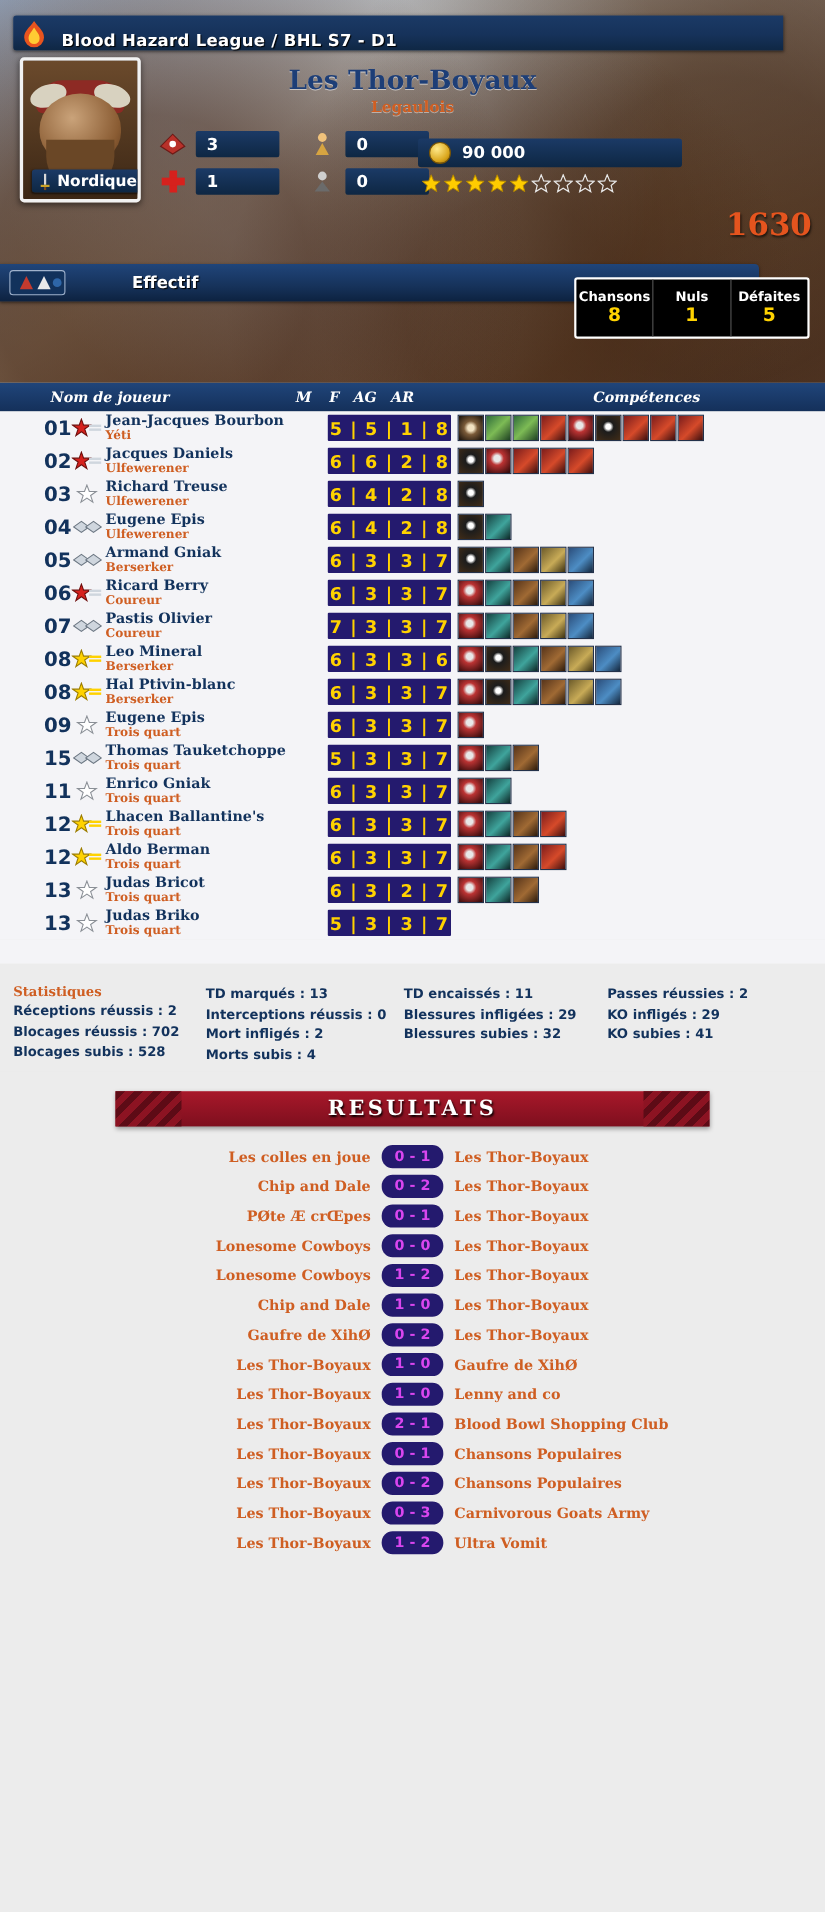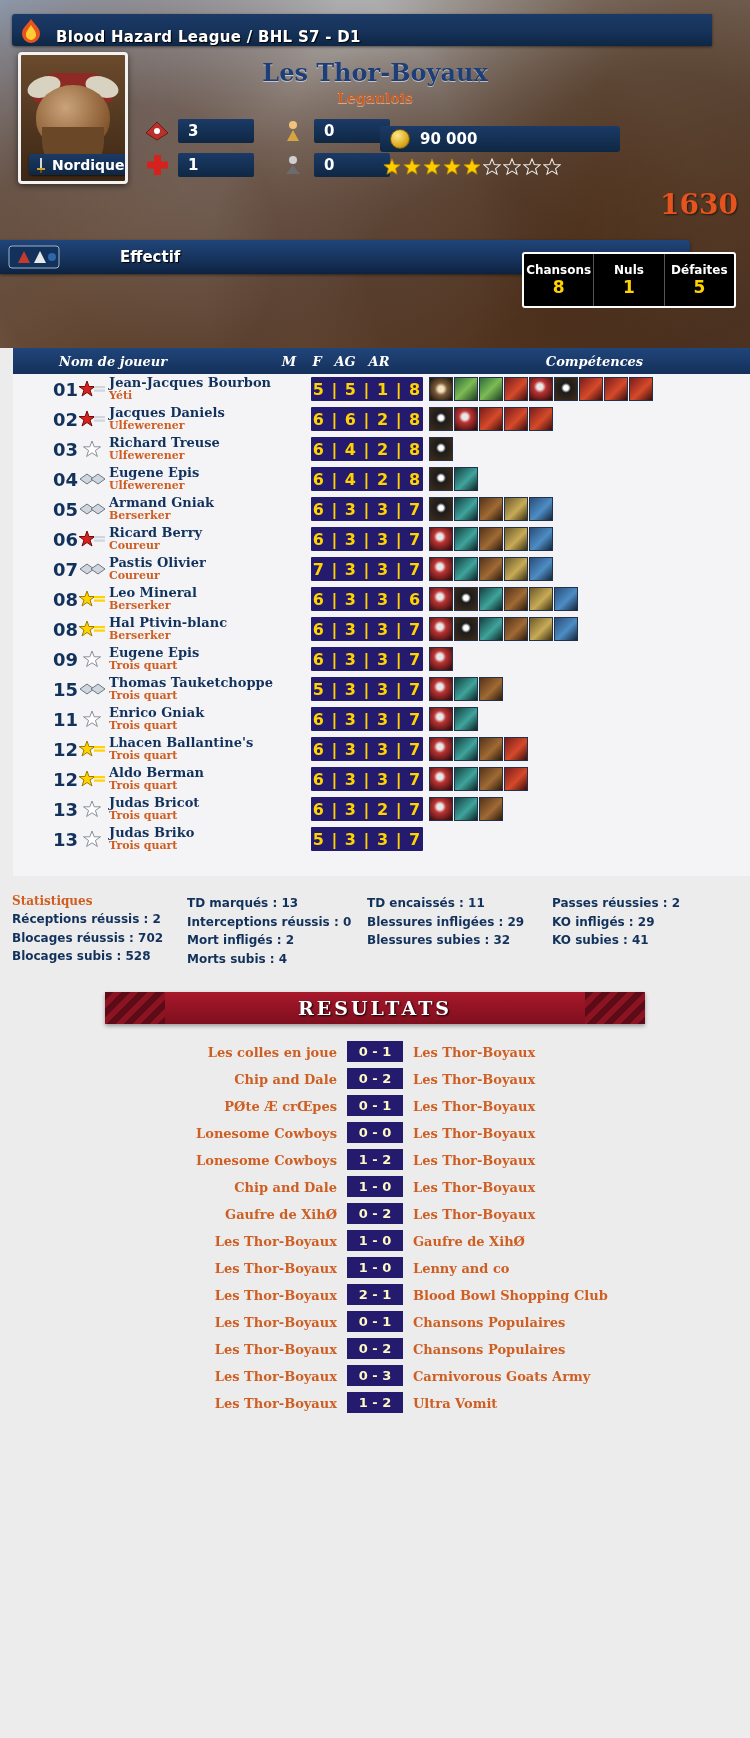--- a/index.html
+++ b/index.html
@@ -165,21 +165,21 @@
     position:absolute; right:14px; top:252px; width:214px; height:56px;
     background:#000; border:2px solid #fff; border-radius:3px;
     display:flex;
   }
   .record .cell { flex:1; display:flex; flex-direction:column; align-items:center; justify-content:center; }
   .record .cell + .cell { border-left:1px solid #555; }
   .record .h { color:#fff; font-size:12px; font-weight:bold; font-family:"DejaVu Sans",sans-serif; }
   .record .v { color:#ffd200; font-size:17px; font-weight:bold; font-family:"DejaVu Sans",sans-serif; }
 
   
-  .roster { position:relative; background:rgba(255,255,255,0.0);padding-left:13px; }
+  .roster { position:relative; background:rgba(255,255,255,0.0); }
   .roster-head {
     height:26px; background: linear-gradient(180deg,#20457a 0%,#14305a 100%);
     display:flex; align-items:center; color:#fff; font-style:italic; font-weight:bold;
     font-size:13px; font-family:"DejaVu Serif",serif;
   }
   .col-name { width:262px; padding-left:46px; }
   .col-m, .col-f, .col-ag, .col-ar { width:28px; text-align:center; }
   .col-ar { width:40px; }
   .col-skills { flex:1; text-align:center; padding-left:40px; }
 
@@ -250,23 +250,23 @@
     color:#fff; font-weight:bold; font-size:19px; letter-spacing:3px;
     font-family:"DejaVu Serif",serif; text-shadow:1px 1px 2px #000;
   }
 
   .results { padding-bottom:24px; }
   .rrow { display:flex; align-items:center; justify-content:center; height:27px; }
   .rrow .home { width:230px; text-align:right; padding-right:10px; }
   .rrow .away { width:230px; text-align:left; padding-left:10px; }
   .rrow .tn { color:#cf5e22; font-weight:bold; font-size:13px; font-family:"DejaVu Serif",serif; }
   .rrow .score {
-    width:56px; height:21px; background:#241a6e; color:#fef9c3;
+    width:56px; height:21px; background:#241a6e; color:#d946ef;
     font-weight:bold; font-size:13px; display:flex; align-items:center; justify-content:center;
-    font-family:"DejaVu Sans",sans-serif; border-radius:0;
+    font-family:"DejaVu Sans",sans-serif; border-radius:10px;
   }
 </style>
 </head>
 <body>
 
 <div class="page">
 
   <div class="banner">
 
     <div class="title-bar">

